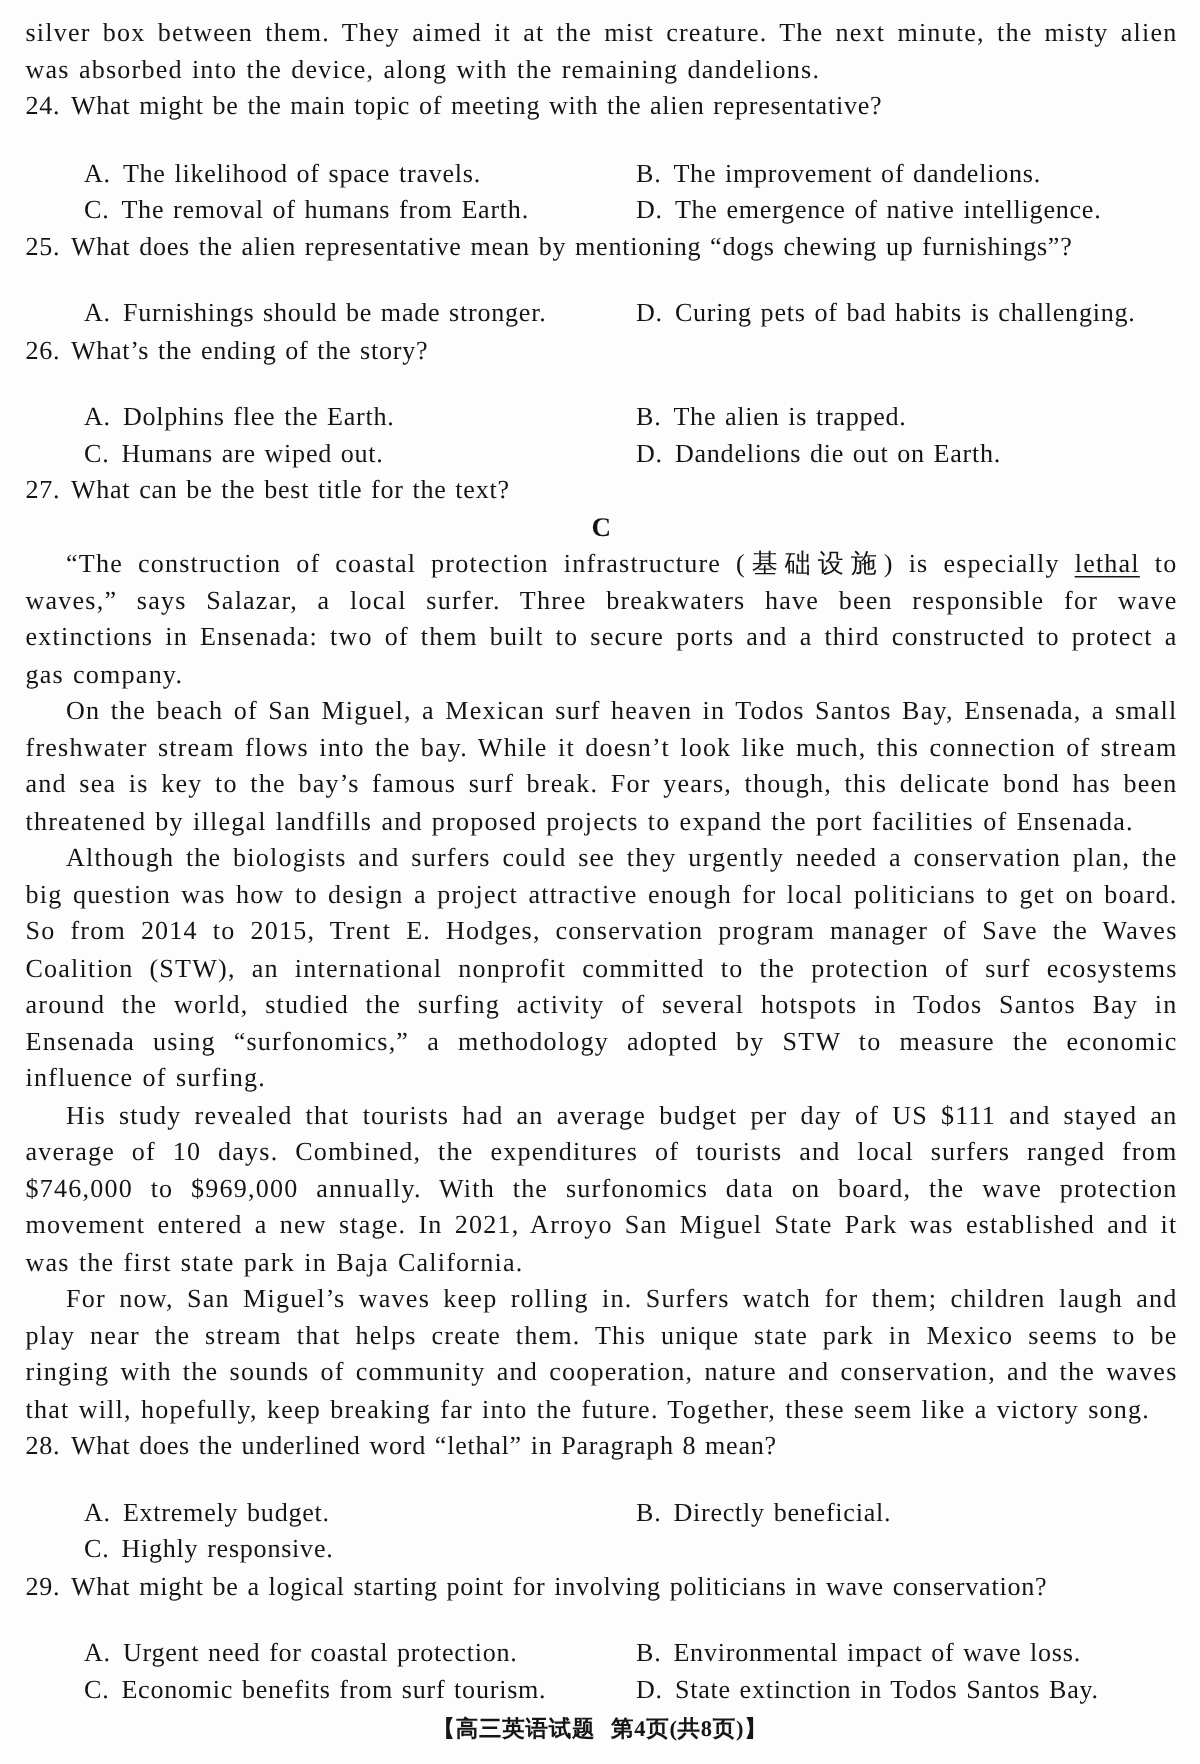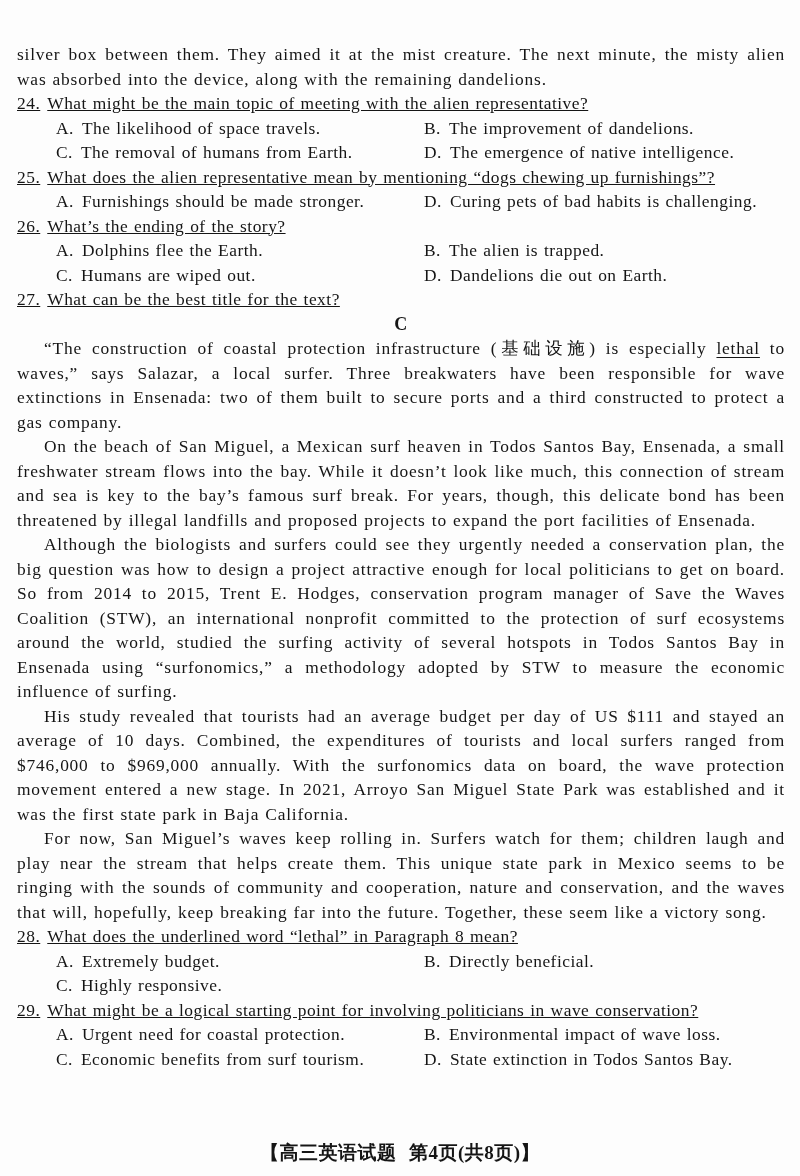--- a/index.html
+++ b/index.html
@@ -15,44 +15,45 @@
     letter-spacing: 0.5px;
     word-spacing: 1px;
   }
   .page { padding: 9px 15px 0 17px; }
   .para {
     margin: 0;
     text-align: justify;
     text-indent: 27px;
     letter-spacing: 0.8px;
   }
-  .para.continuation { text-indent: 0; margin-top: 33px; }
+  .para.continuation { text-indent: 0; }
   .section-heading {
     text-align: center;
     font-weight: bold;
     font-size: 18px;
     margin: 0;
   }
-  .q-line { margin: 0; text-decoration: underline; }
+  .q-line { margin: 0; }
   .qnum { margin-right: 7px; }
   .opts {
     display: grid;
     grid-template-columns: 368px auto;
     padding-left: 39px;
+    margin-top: 20px;
   }
   .olabel { margin-right: 8px; }
   .u { text-decoration: underline; text-underline-offset: 3px; }
   .footer {
     position: absolute;
     top: 1141px;
     left: 0;
     width: 100%;
     text-align: center;
     font-weight: bold;
-    font-size: 19px;
+    font-size: 15px;
     white-space: pre;
     letter-spacing: 0.5px;
   }
 </style>
 </head>
 <body>
 
 <div class="page">
 
   <p class="para continuation">silver box between them. They aimed it at the mist creature. The next minute, the misty alien was absorbed into the device, along with the remaining dandelions.</p>

